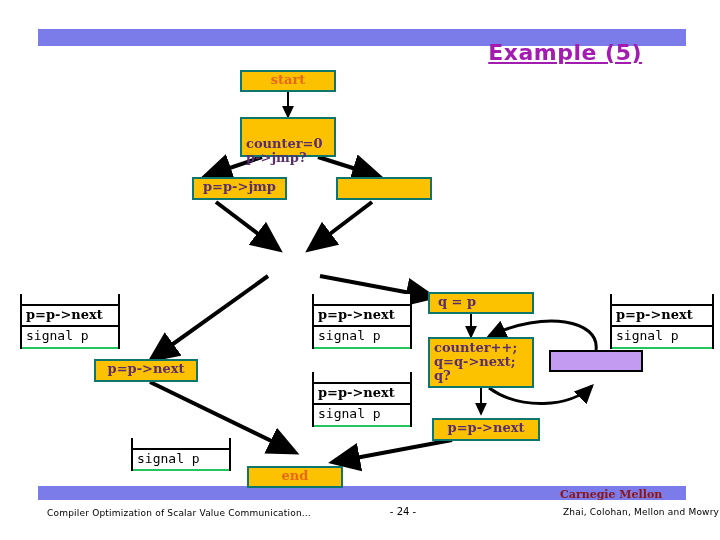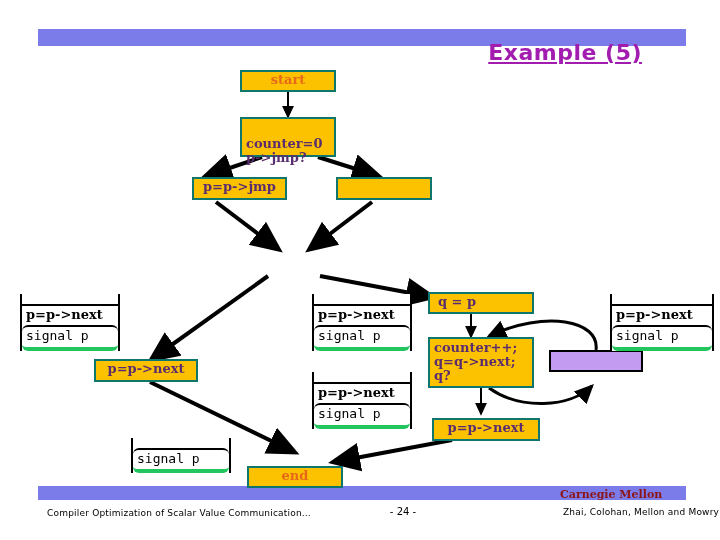--- a/index.html
+++ b/index.html
@@ -82,21 +82,21 @@
     font-size: 13px;
     color: #000000;
   }
   .openbox .gap { height: 10px; }
   .openbox .row {
     border-top: 2px solid #000000;
     padding: 1px 4px 2px 4px;
     white-space: pre;
     line-height: 1.25;
   }
-  .openbox .row.last { border-bottom: 4px solid #22c55e; border-radius: 6px; }
+  .openbox .row.last { border-bottom: 2px solid #22c55e; }
   .openbox .row.serif { font-family: "DejaVu Serif", serif; font-weight: bold; }
 
   
   #edges {
     position: absolute;
     left: 0; top: 0;
     width: 720px; height: 540px;
     pointer-events: none;
   }
 

